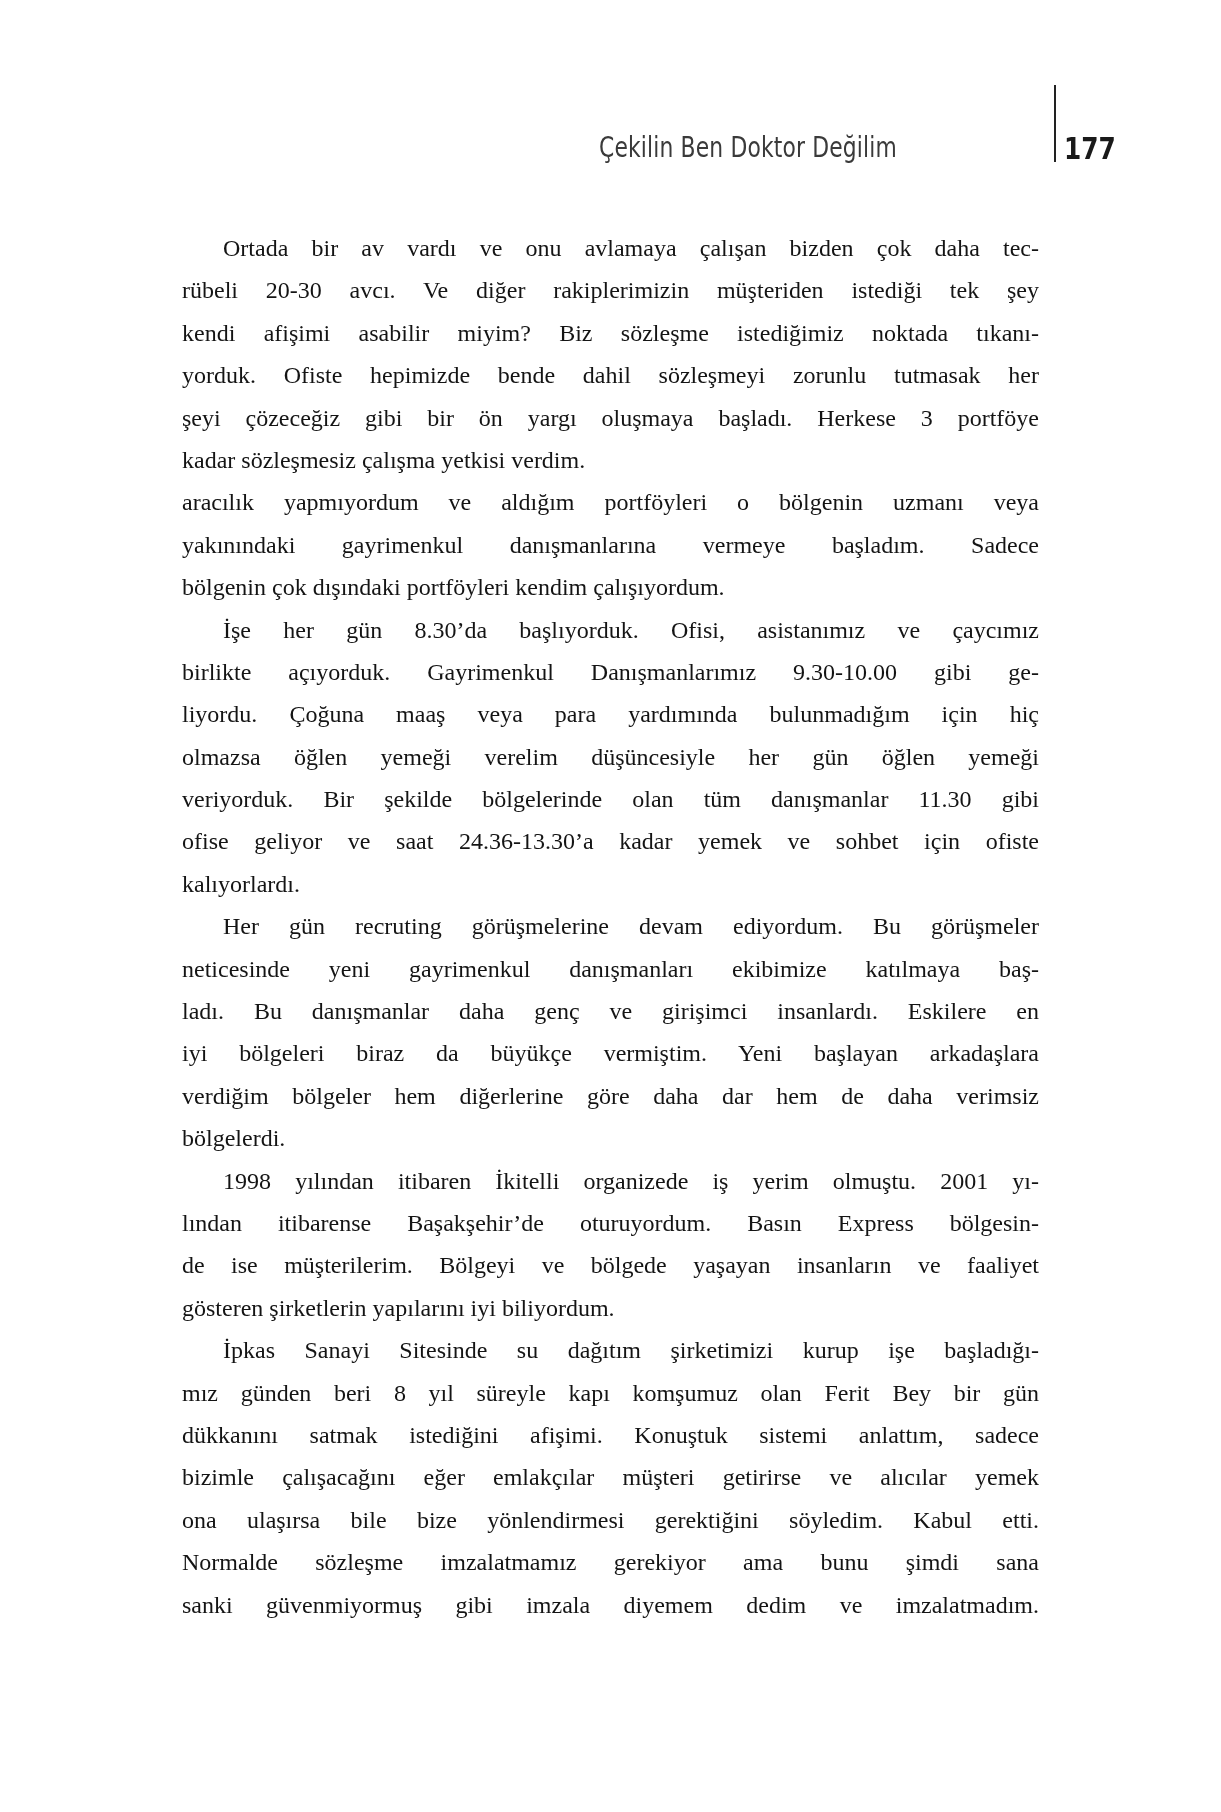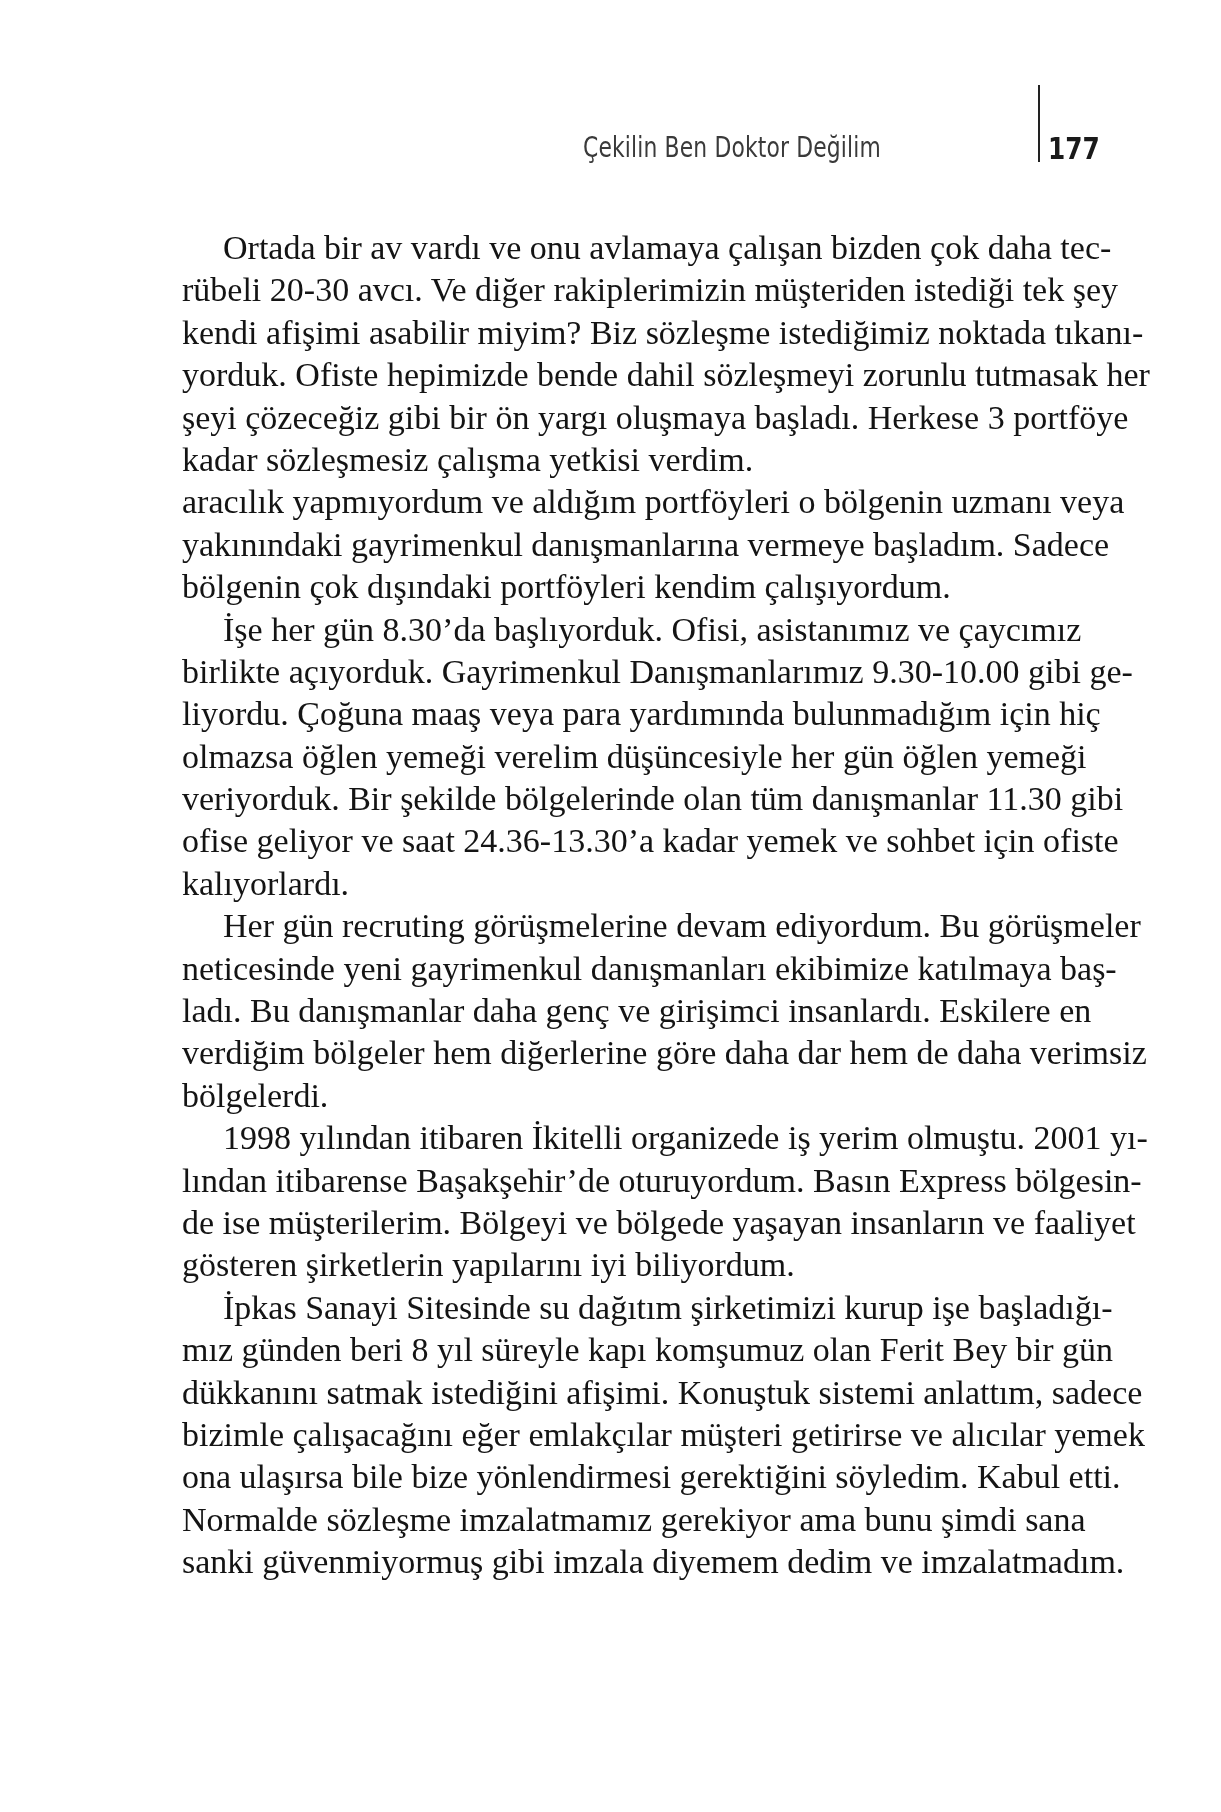--- a/index.html
+++ b/index.html
@@ -1,41 +1,41 @@
 <!DOCTYPE html>
 <html><head>
 <meta charset="utf-8">
 <style>
   html, body { margin: 0; padding: 0; background: #ffffff; }
   body { width: 1221px; height: 1812px; position: relative; overflow: hidden; }
   .page { position: absolute; left: 0; top: 0; width: 1221px; height: 1812px; background: #ffffff; }
 
   .running-head {
-    position: absolute; left: 0; top: 0; width: 1070px; height: 180px;
+    position: absolute; left: 16px; top: 0; width: 1070px; height: 180px;
   }
   .head-title {
     position: absolute; right: 189px; top: 128px;
     font-family: "DejaVu Sans", sans-serif; font-weight: normal;
     font-size: 28px; line-height: 40px; color: #3a3a3a;
     white-space: nowrap; transform-origin: right center;
     transform: scaleX(0.78); letter-spacing: 0.2px;
   }
   .head-rule {
     position: absolute; left: 1038px; top: 85px; width: 2px; height: 77px; background: #222;
   }
   .head-page {
     position: absolute; left: 1048px; top: 128px;
     font-family: "DejaVu Sans", sans-serif; font-weight: bold;
     font-size: 31px; line-height: 40px; color: #1a1a1a;
     transform-origin: left center; transform: scaleX(0.8);
   }
 
   .body-text {
     position: absolute; left: 182px; top: 227px; width: 857px;
-    font-family: "Liberation Serif", serif; font-size: 34px; color: #141414;
+    font-family: "Liberation Serif", serif; font-size: 24px; color: #141414;
   }
   .line {
     display: block; height: 42.4px; line-height: 42.4px;
     text-align: justify; text-align-last: justify; white-space: nowrap; overflow: visible;
   }
   .line.last { text-align-last: left; }
   .line.indent { padding-left: 41px; }
 </style>
 </head>
 <body>
@@ -72,20 +72,21 @@
       <span class="line">olmazsa öğlen yemeği verelim düşüncesiyle her gün öğlen yemeği</span>
       <span class="line">veriyorduk. Bir şekilde bölgelerinde olan tüm danışmanlar 11.30 gibi</span>
       <span class="line">ofise geliyor ve saat 24.36-13.30’a kadar yemek ve sohbet için ofiste</span>
       <span class="line last">kalıyorlardı.</span>
     </div>
 
     <div>
       <span class="line indent">Her gün recruting görüşmelerine devam ediyordum. Bu görüşmeler</span>
       <span class="line">neticesinde yeni gayrimenkul danışmanları ekibimize katılmaya baş-</span>
       <span class="line">ladı. Bu danışmanlar daha genç ve girişimci insanlardı. Eskilere en</span>
+      <span class="line">iyi bölgeleri biraz da büyükçe vermiştim. Yeni başlayan arkadaşlara</span>
       <span class="line">verdiğim bölgeler hem diğerlerine göre daha dar hem de daha verimsiz</span>
       <span class="line last">bölgelerdi.</span>
     </div>
 
     <div>
       <span class="line indent">1998 yılından itibaren İkitelli organizede iş yerim olmuştu. 2001 yı-</span>
       <span class="line">lından itibarense Başakşehir’de oturuyordum. Basın Express bölgesin-</span>
       <span class="line">de ise müşterilerim. Bölgeyi ve bölgede yaşayan insanların ve faaliyet</span>
       <span class="line last">gösteren şirketlerin yapılarını iyi biliyordum.</span>
     </div>

